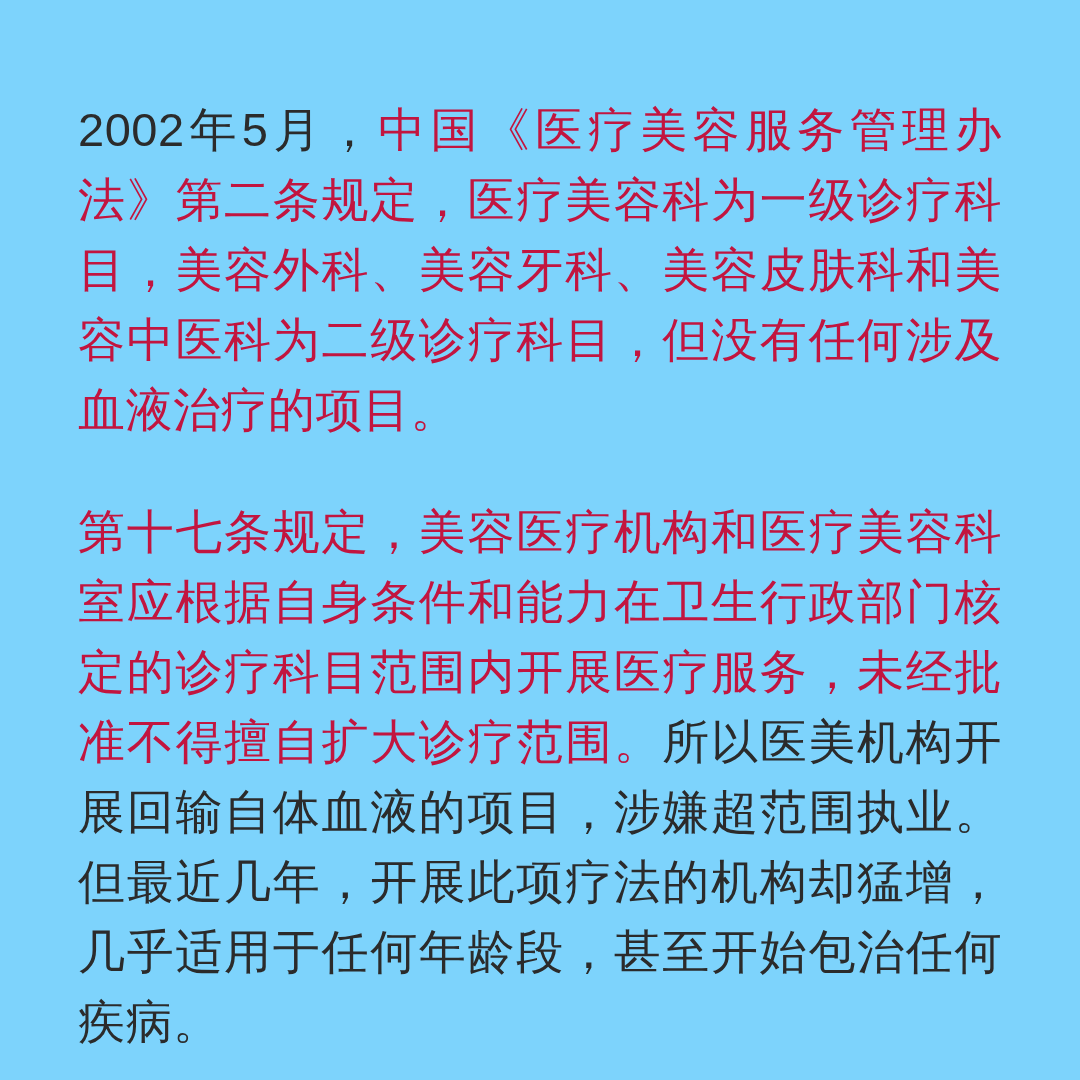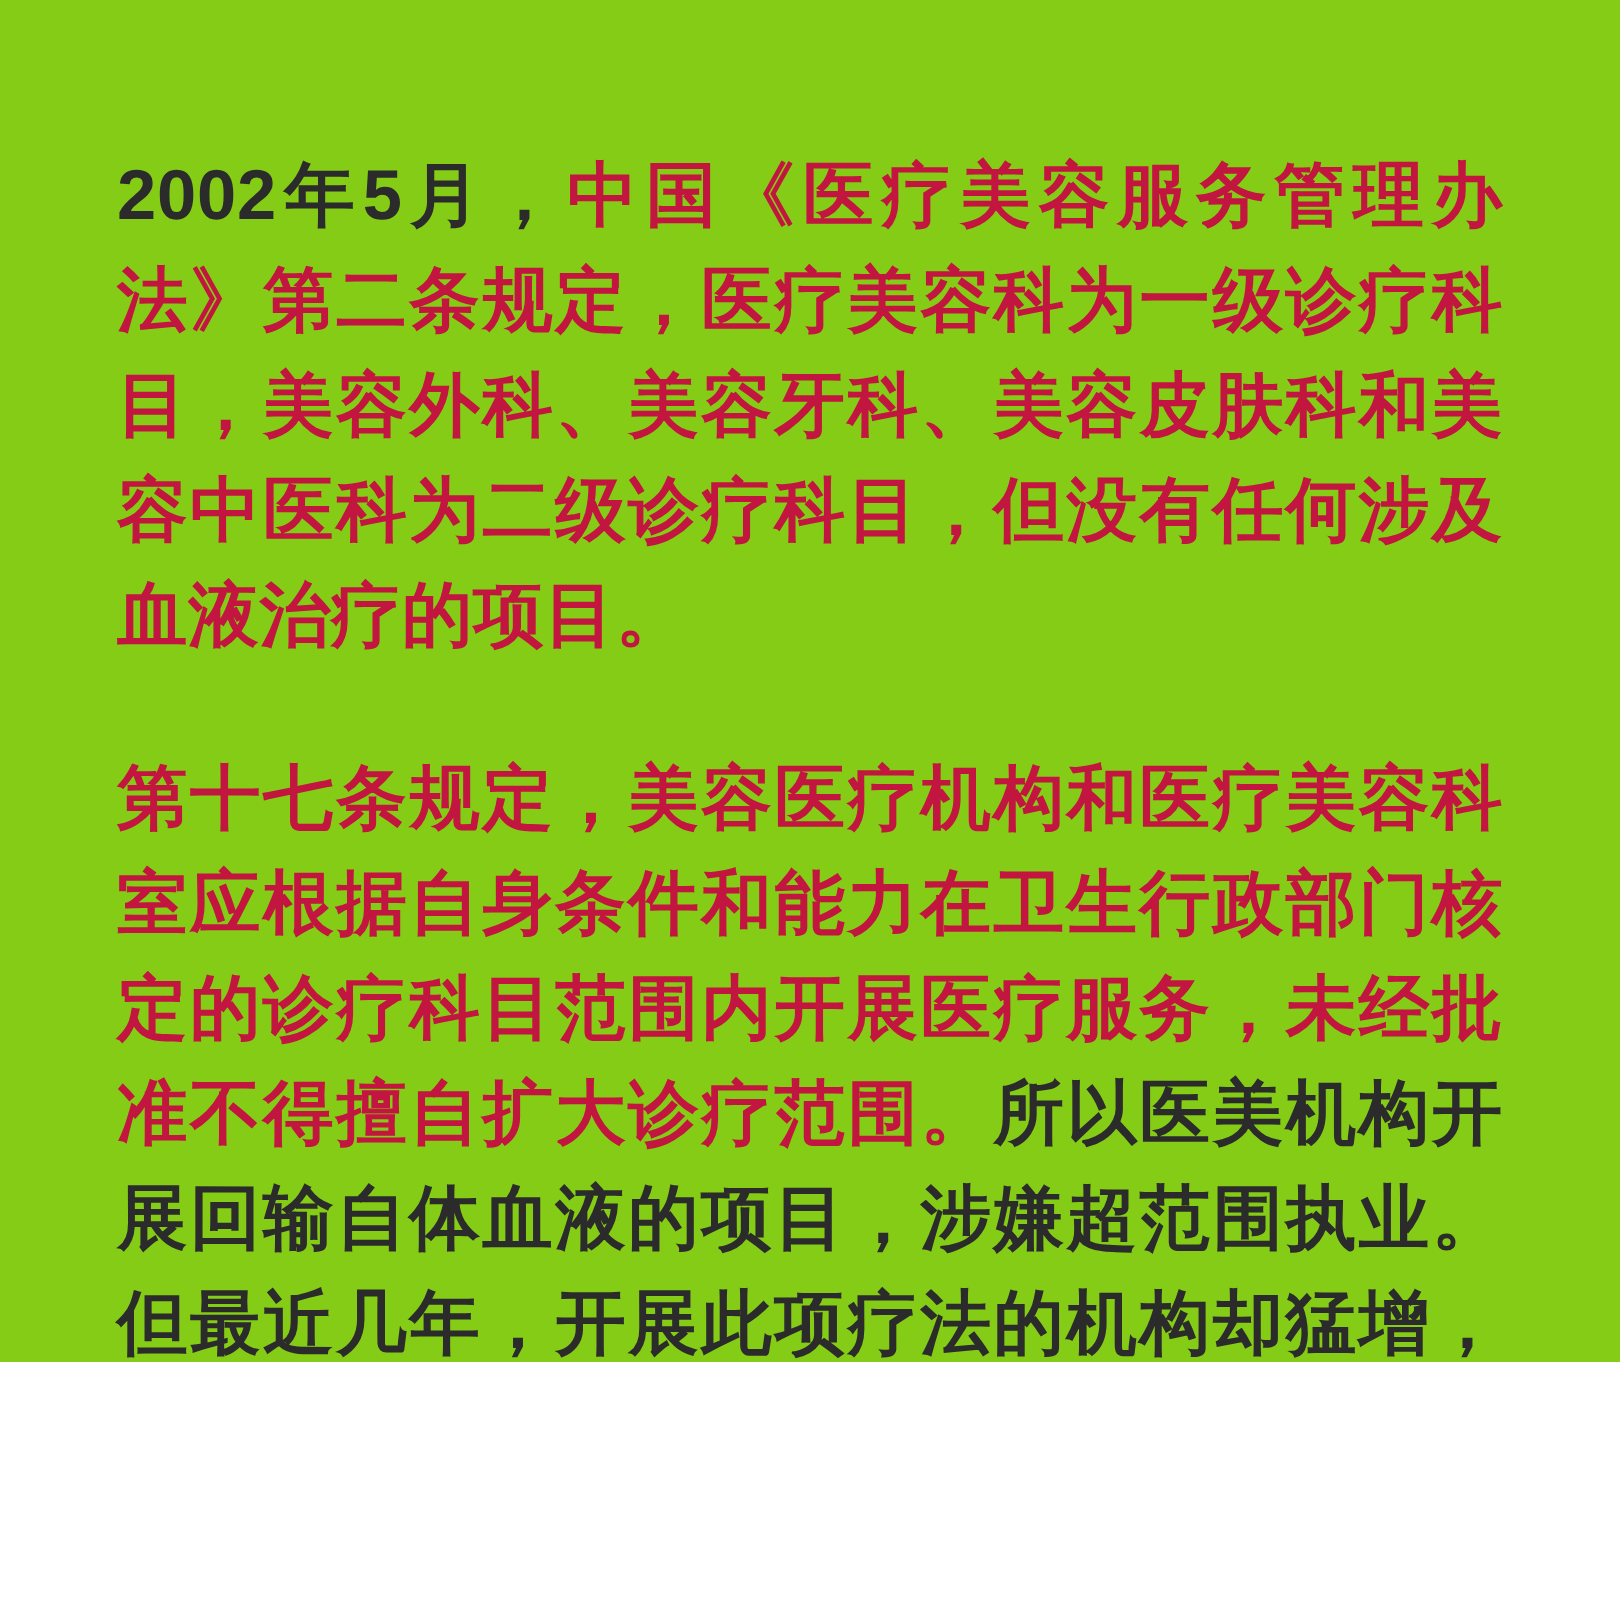--- a/index.html
+++ b/index.html
@@ -9,25 +9,24 @@
   }
   body {
     width: 1080px;
     height: 1080px;
     font-family: "Liberation Sans", "DejaVu Sans", sans-serif;
     -webkit-font-smoothing: antialiased;
   }
   .page {
     box-sizing: border-box;
     width: 1080px;
-    height: 908px;
-    background: #84cc16;
+    height: 1080px;
+    background: #7dd3fc;
     padding: 48px 78px 40px 78px;
     overflow: hidden;
-    font-weight: bold;
   }
   .para {
     font-size: 47px;
     line-height: 70px;
     letter-spacing: 0.5px;
     text-align: justify;
     text-justify: inter-ideograph;
     word-break: break-all;
   }
   .para + .para {

